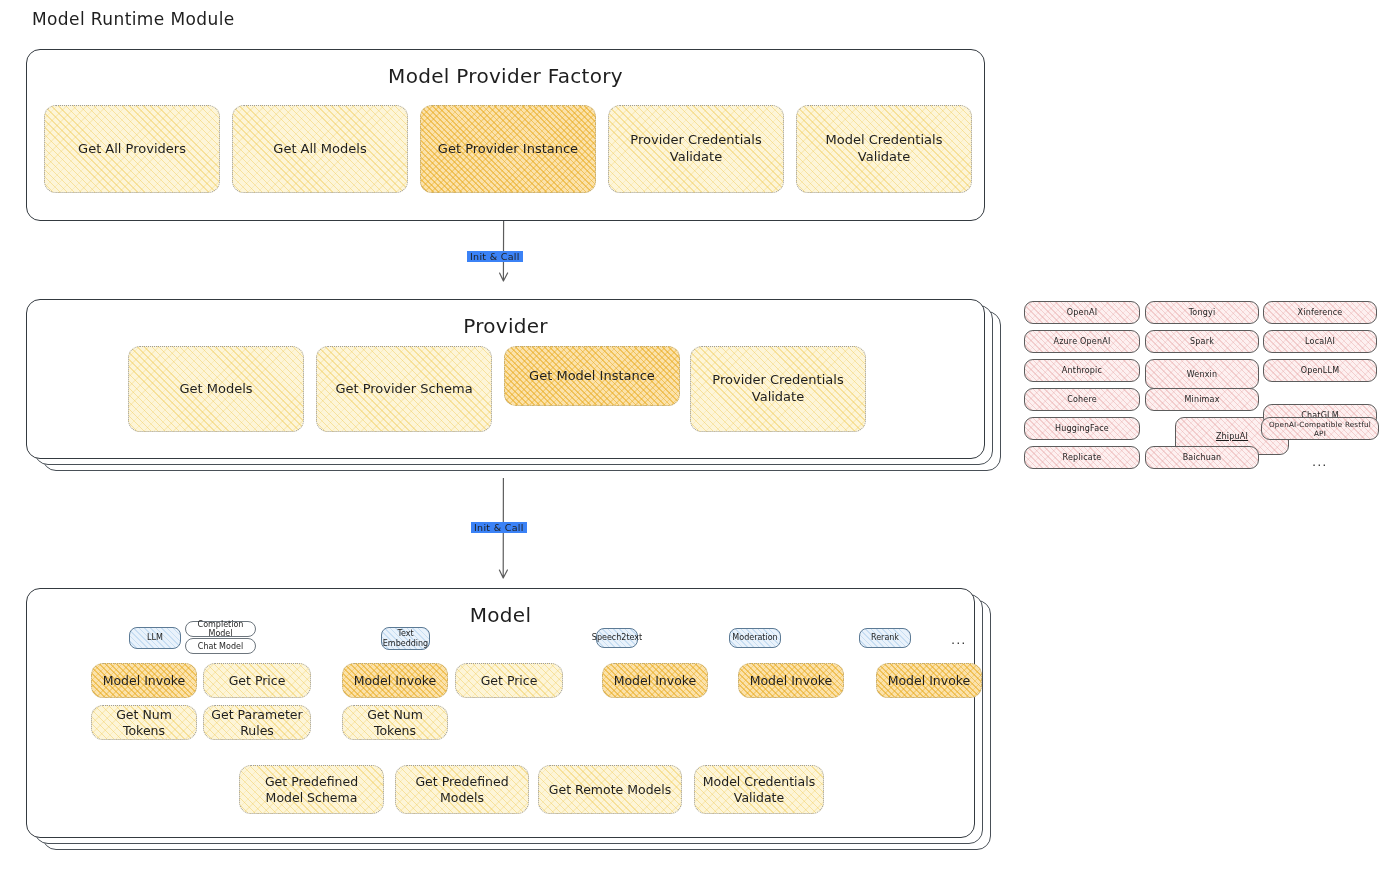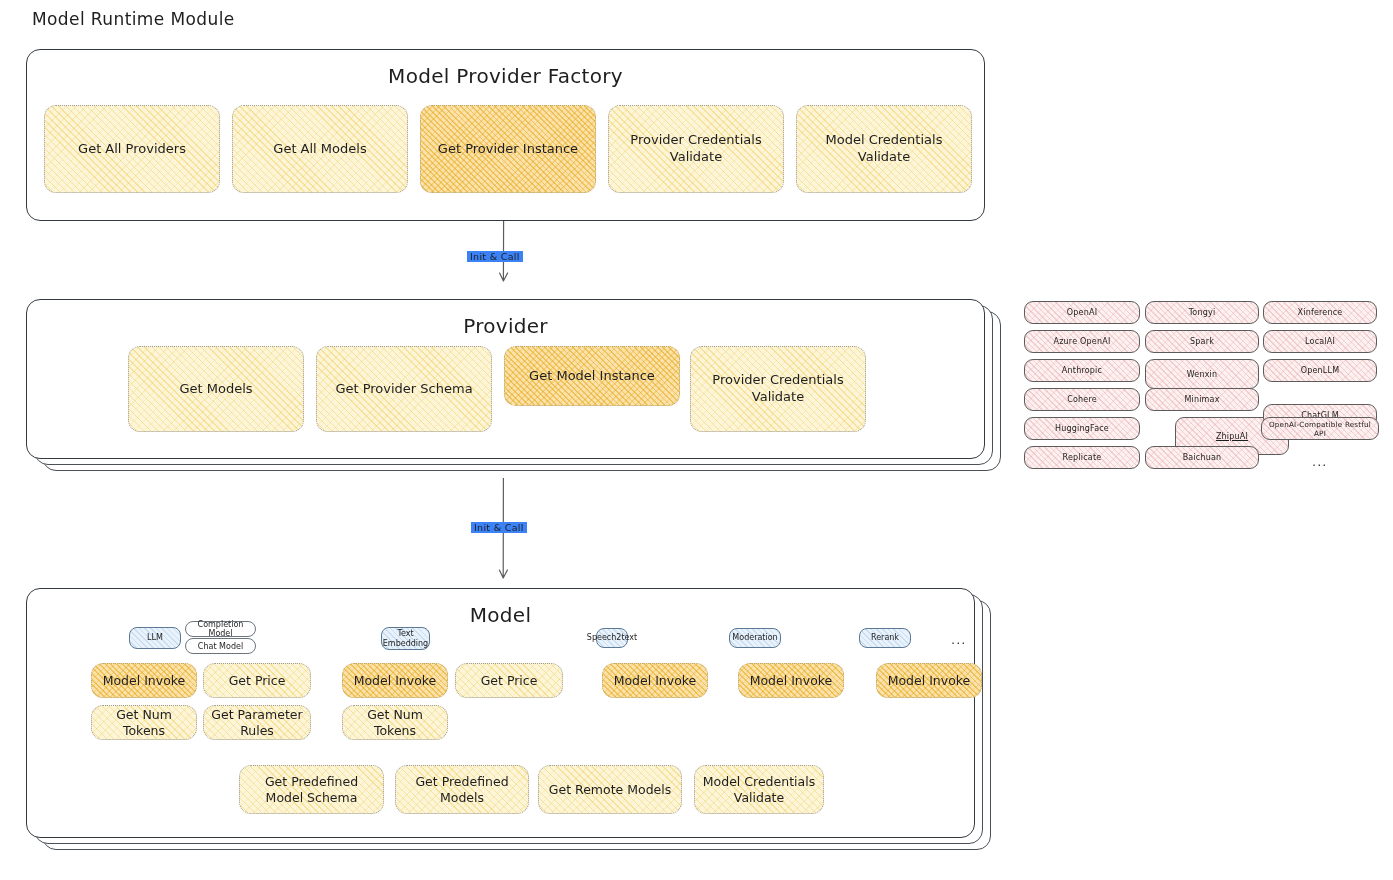--- a/index.html
+++ b/index.html
@@ -302,21 +302,21 @@
 <div class="ybox hl sm" style="left:306px; top:663px; width:106px; height:35px;">
   <span>Model Invoke</span>
   </div>
 <div class="ybox sm" style="left:419px; top:663px; width:108px; height:35px;">
   <span>Get Price</span>
   </div>
 <div class="ybox sm" style="left:306px; top:705px; width:106px; height:35px;">
   <span>Get Num Tokens</span>
   </div>
 
-<div class="btag" style="left:596px; top:628px; width:32px; height:20px;">
+<div class="btag" style="left:596px; top:628px; width:42px; height:20px;">
   <span>Speech2text</span>
   </div>
 <div class="ybox hl sm" style="left:566px; top:663px; width:106px; height:35px;">
   <span>Model Invoke</span>
   </div>
 
 <div class="btag" style="left:729px; top:628px; width:52px; height:20px;">
   <span>Moderation</span>
   </div>
 <div class="ybox hl sm" style="left:702px; top:663px; width:106px; height:35px;">

